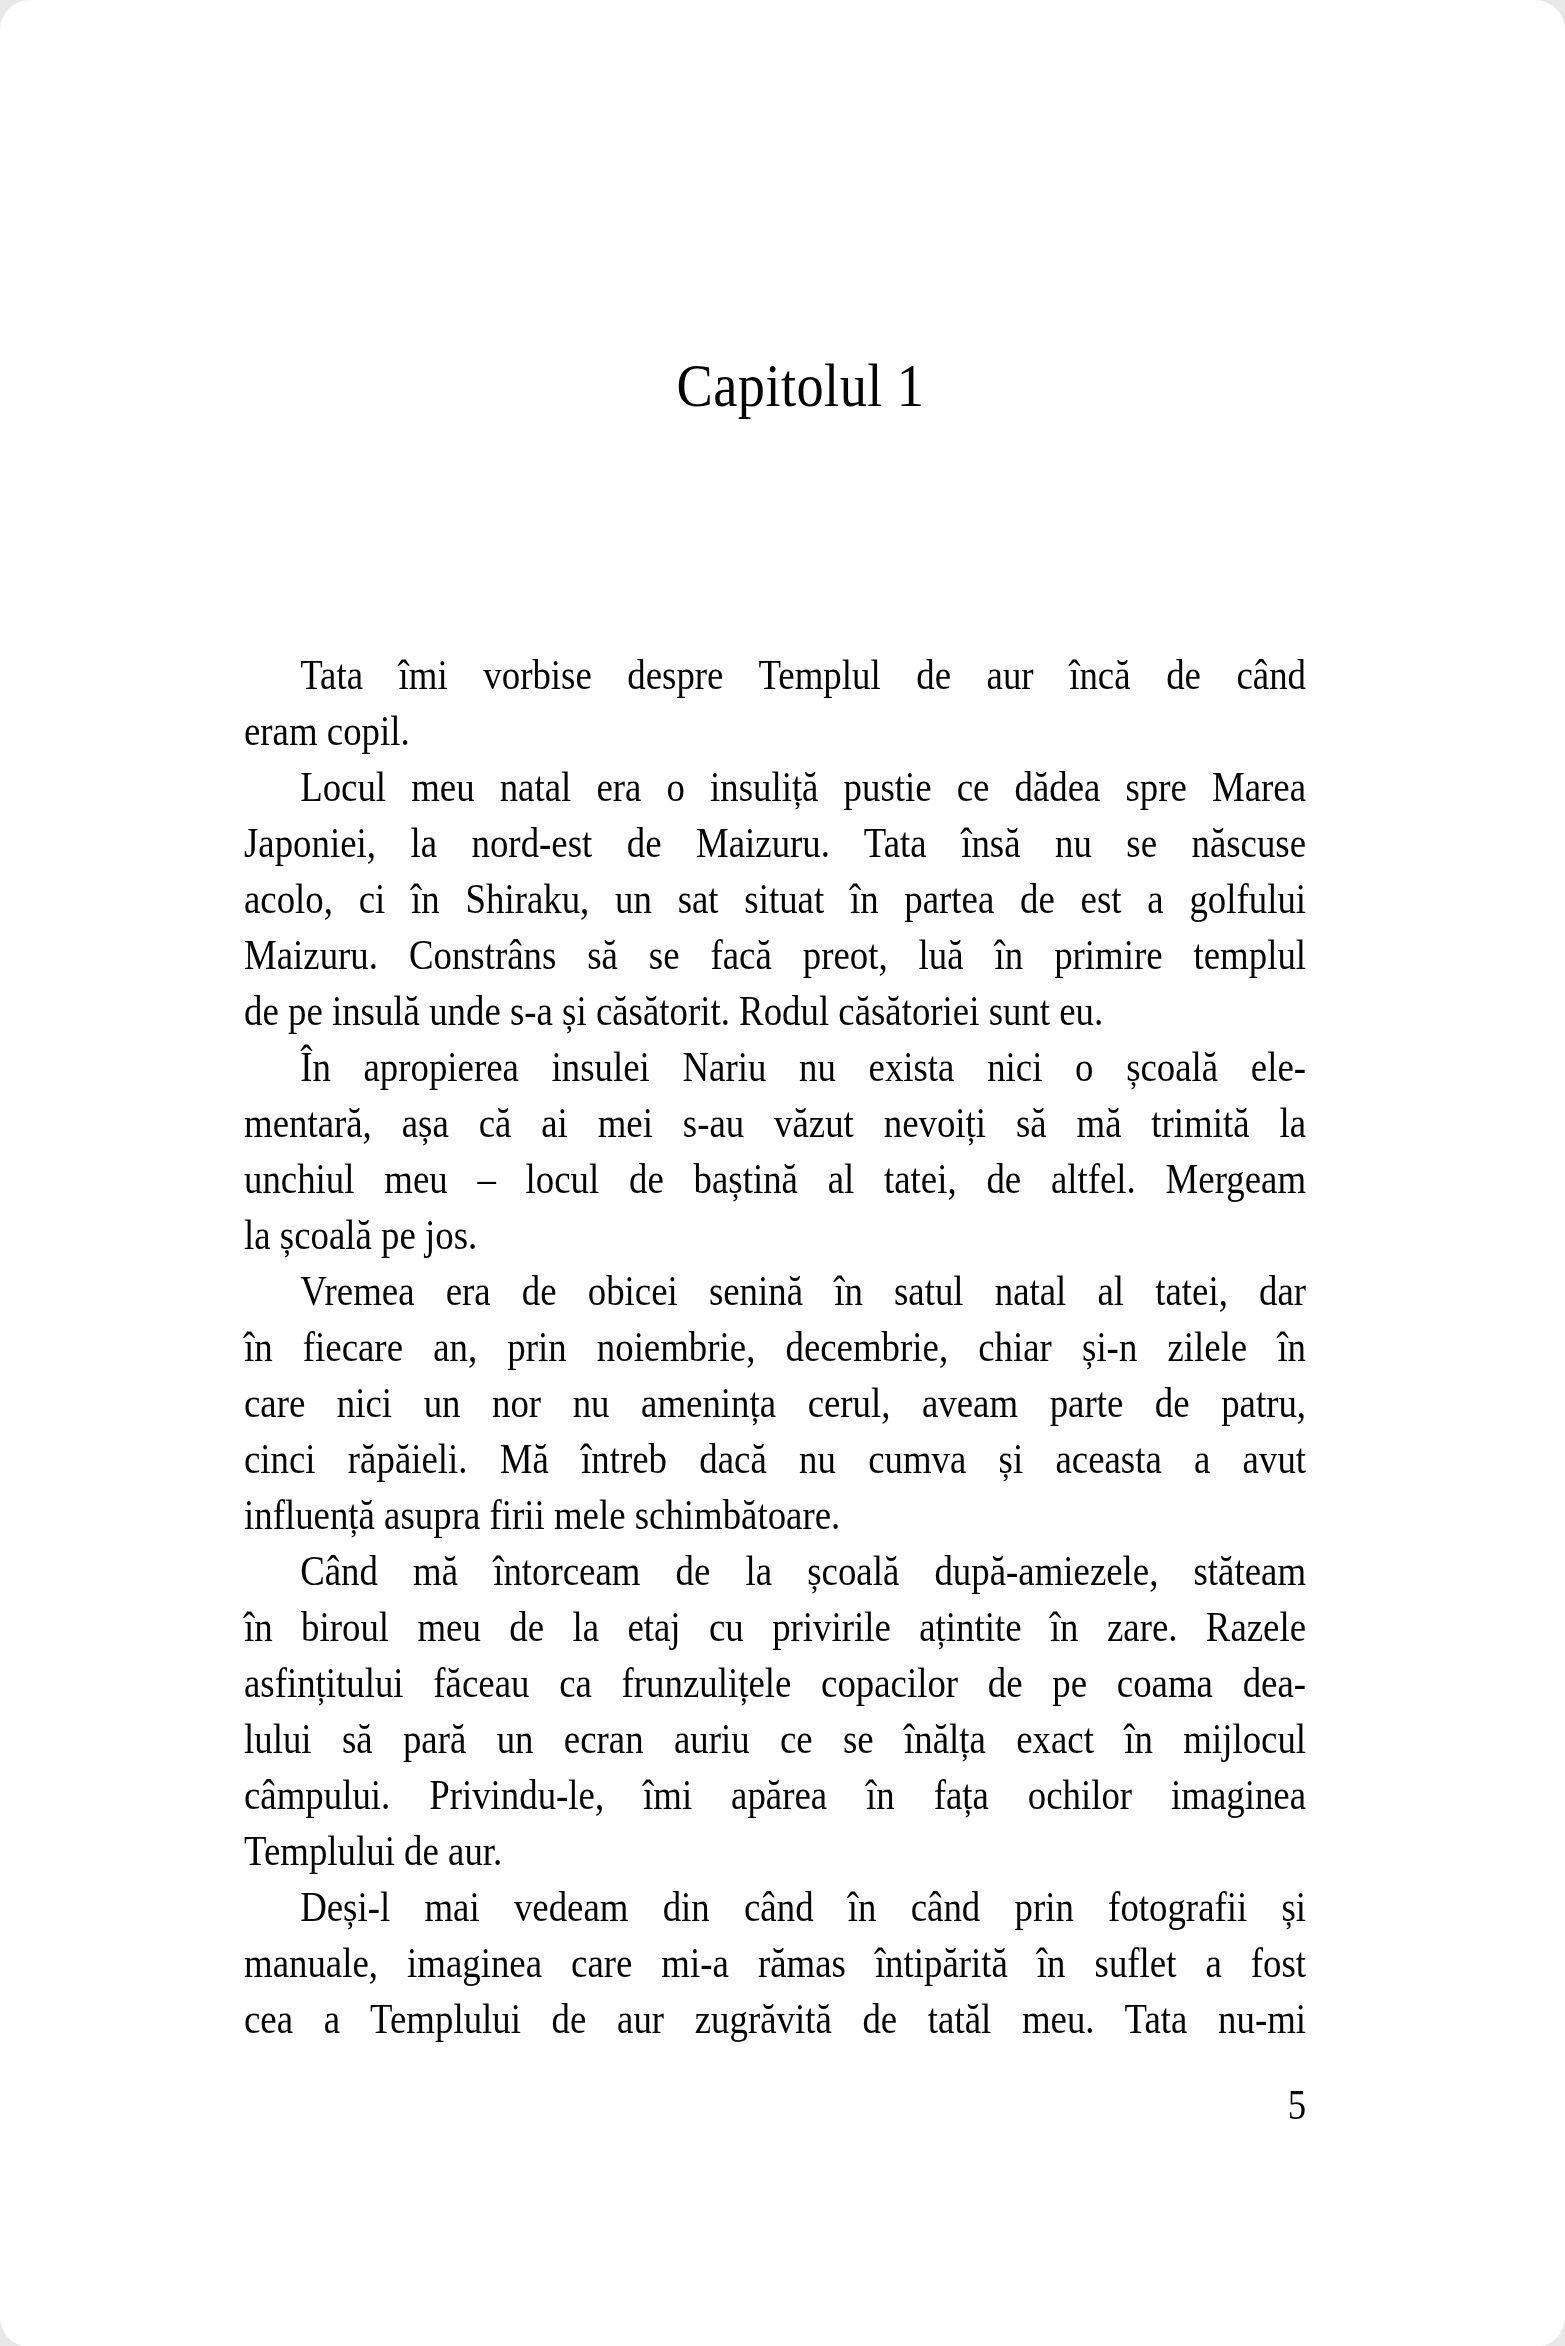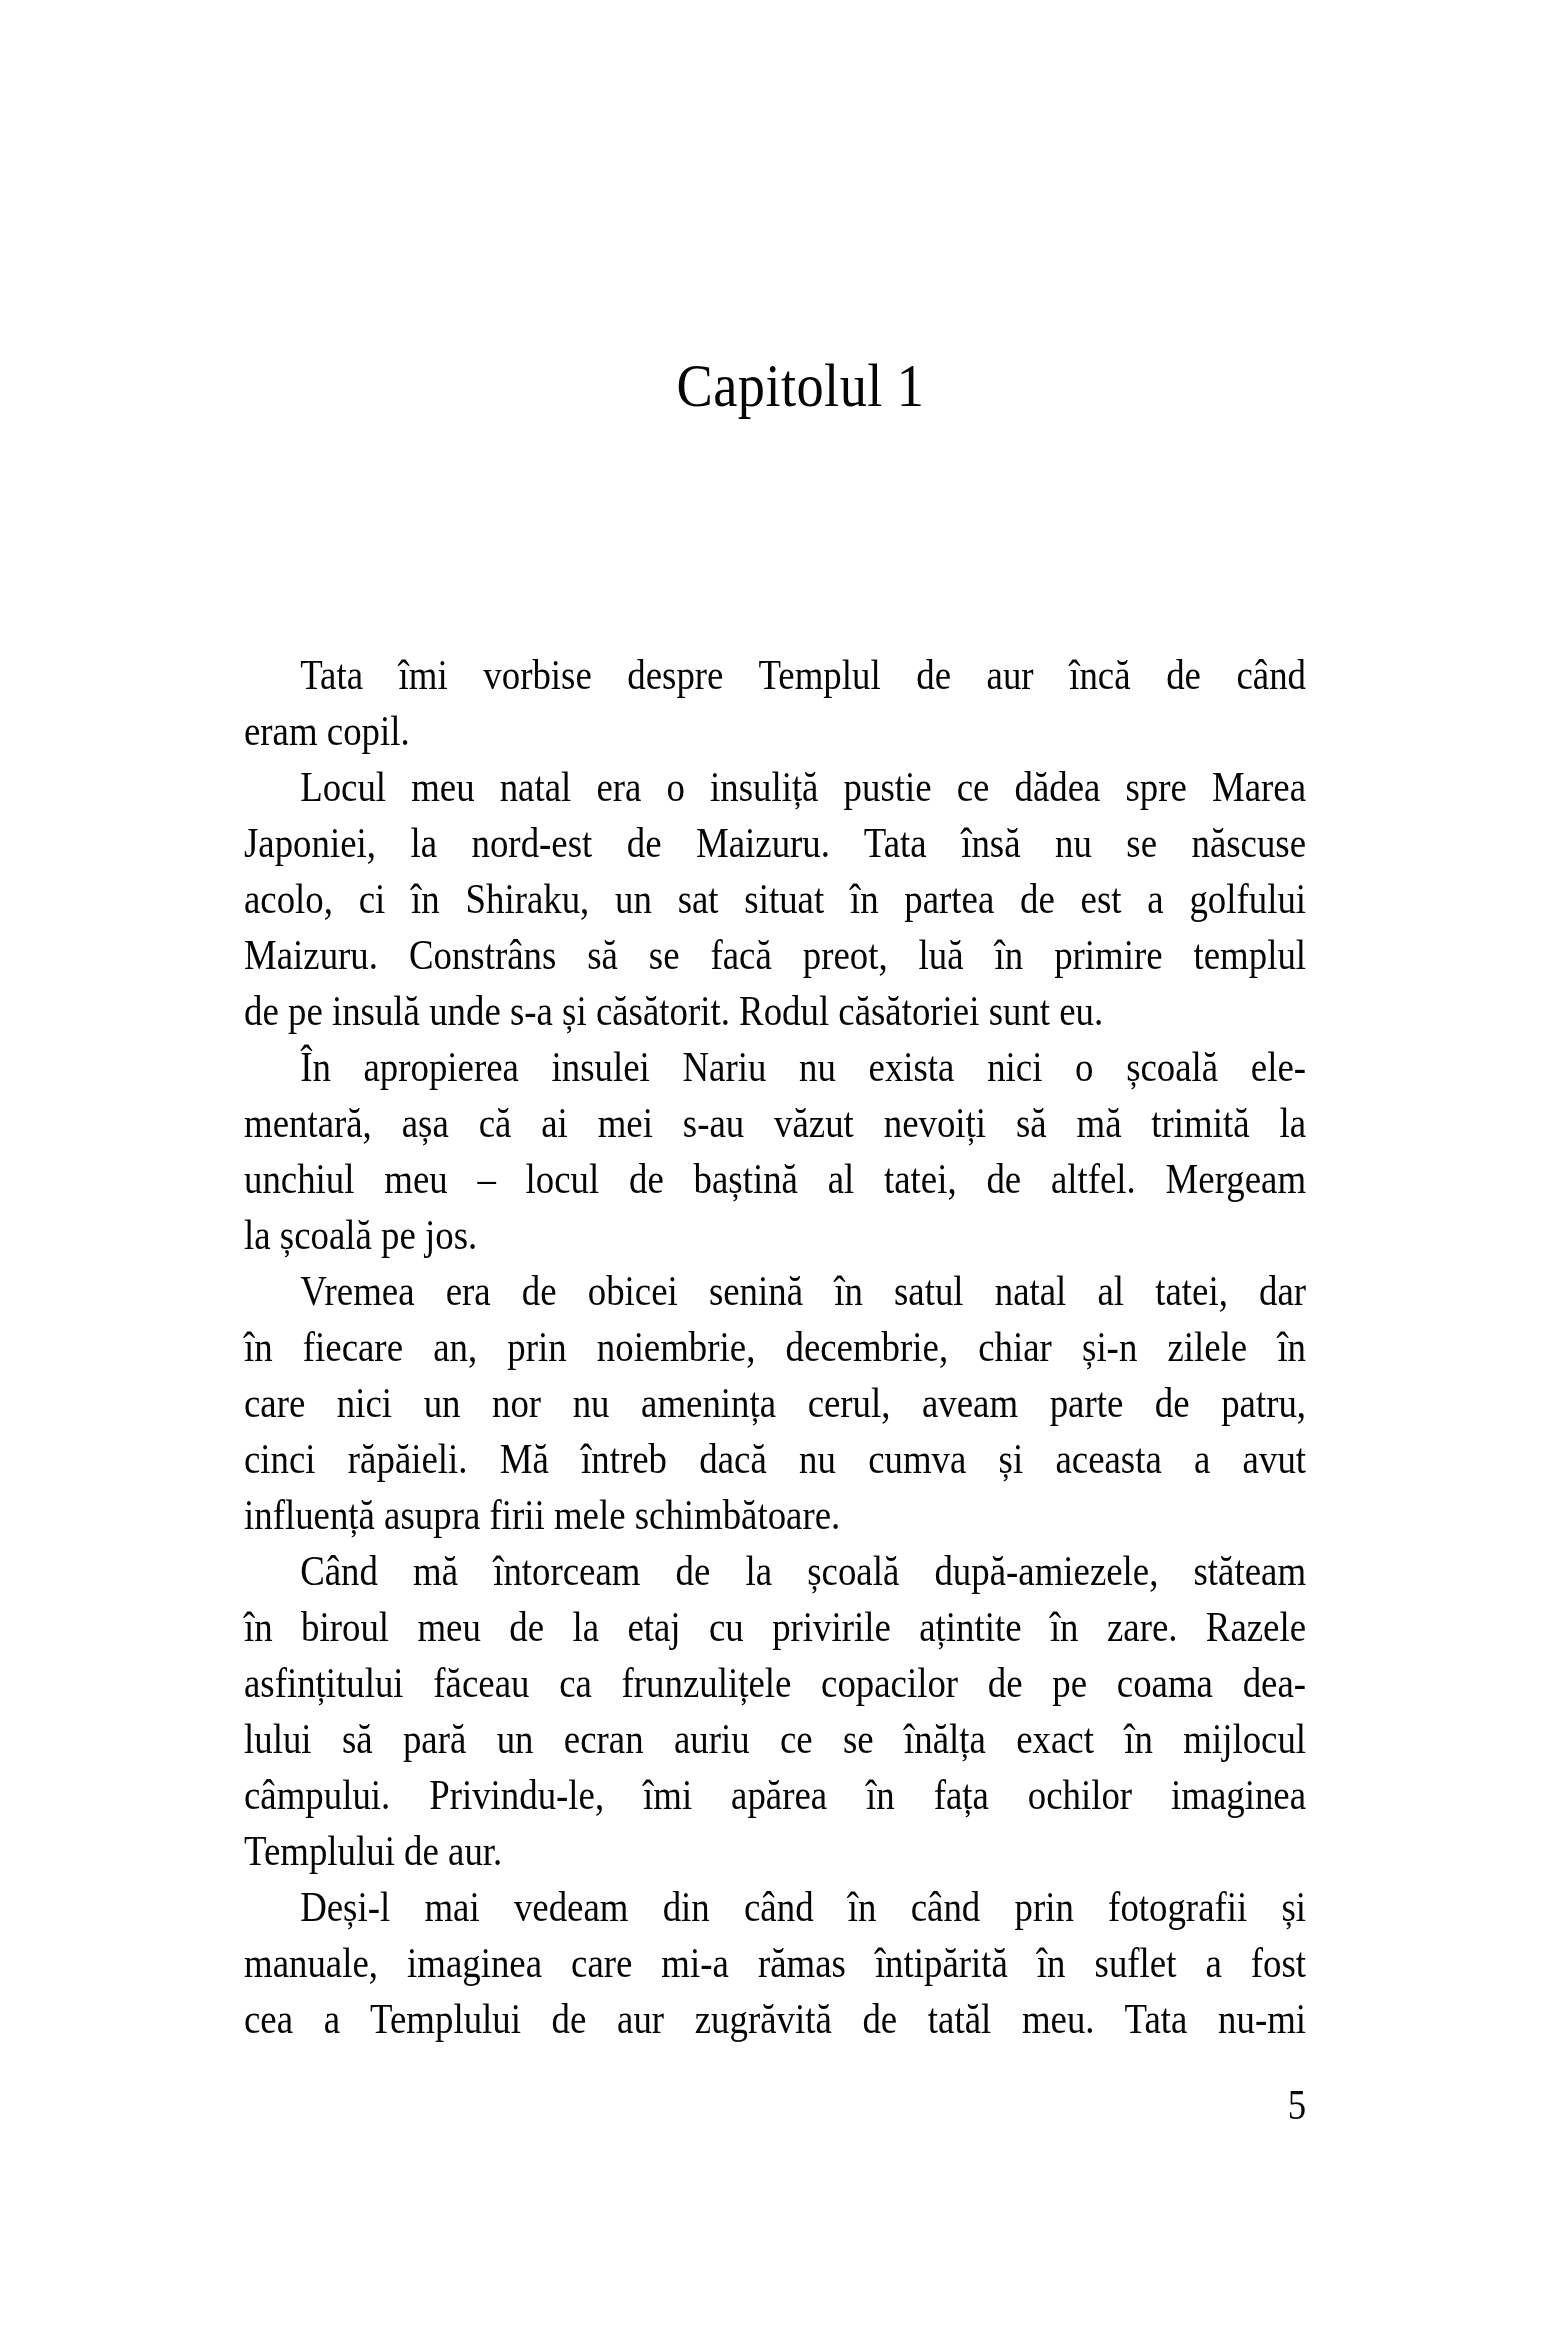--- a/index.html
+++ b/index.html
@@ -5,20 +5,21 @@
   html, body { margin: 0; padding: 0; background: #e8e8e8; }
   .sheet {
     position: relative;
     width: 1565px;
     height: 2347px;
     background: #ffffff;
     font-family: "Liberation Serif", serif;
     color: #050505;
     overflow: hidden;
     margin: 0 auto;
+    border-radius: 30px;
   }
   .chapter-title {
     position: absolute;
     top: 354px;
     left: 0;
     width: 100%;
     margin: 0;
     text-align: center;
     font-weight: normal;
     font-size: 62px;

